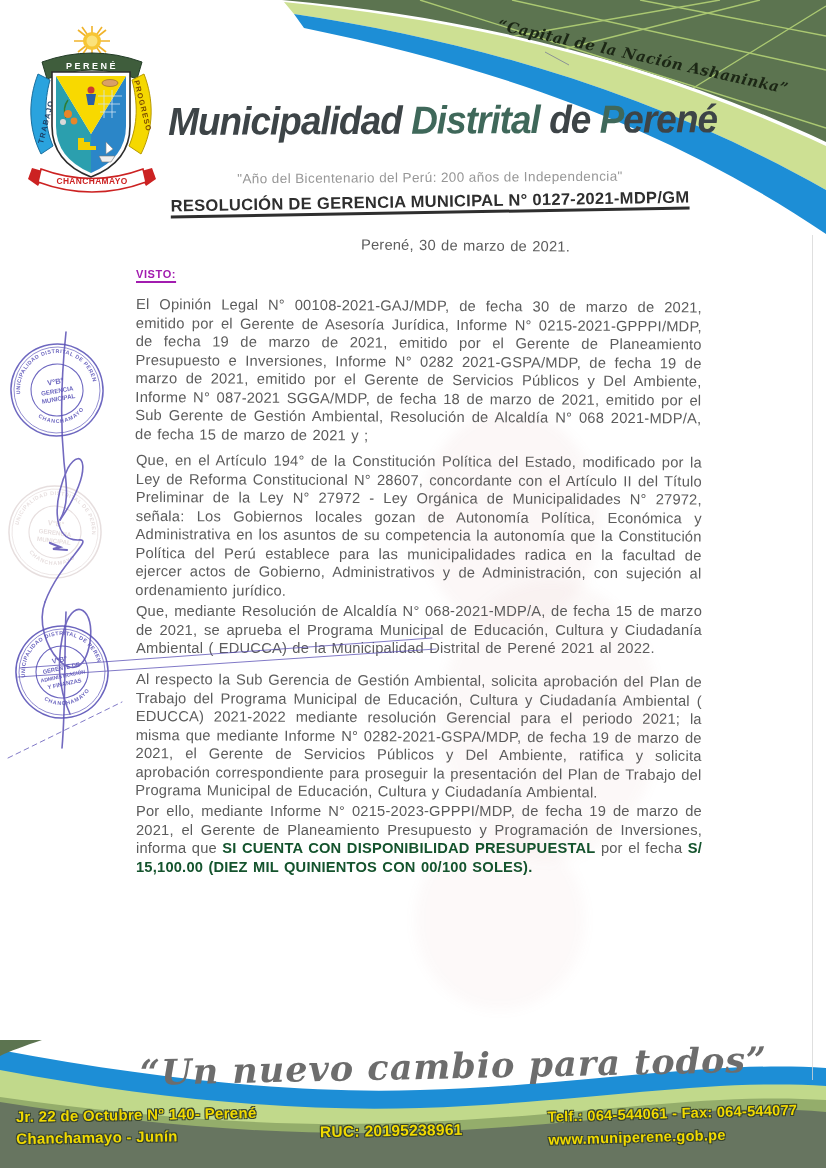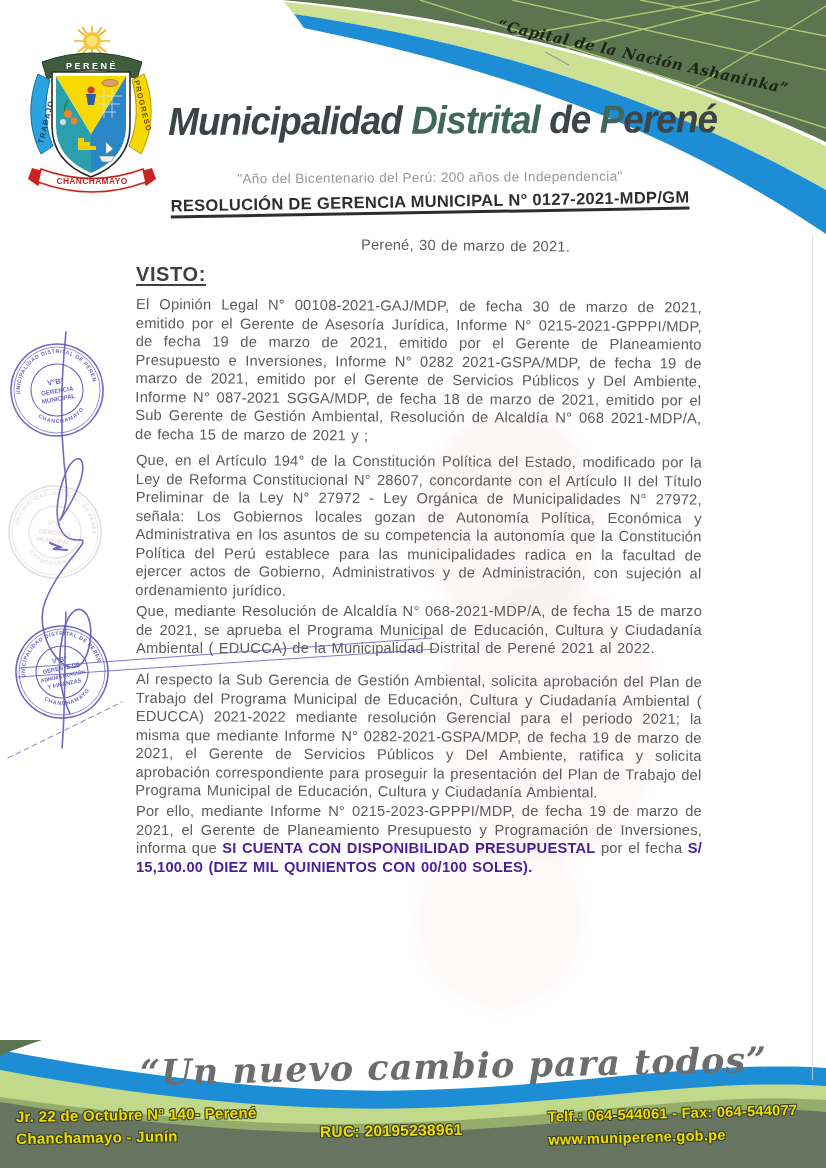--- a/index.html
+++ b/index.html
@@ -36,30 +36,30 @@
   }
   
   .doc-body{
     position:absolute;left:136px;top:236px;width:566px;
     font-size:14.7px;line-height:18.5px;color:#5c5c5c;
     letter-spacing:.2px;word-spacing:1px;text-align:justify;
   }
   .doc-body p{margin:0;}
   .dateline{text-align:right;padding-right:132px;margin-bottom:10px !important;transform:rotate(.6deg);}
   .sec-head{
-    font-weight:bold;color:#404040;font-size:20px;letter-spacing:.6px;
+    font-weight:bold;color:#a21caf;font-size:11px;letter-spacing:.6px;
     text-decoration:underline;text-decoration-thickness:2px;text-underline-offset:3px;
     margin-bottom:12px !important;text-align:left;
   }
   .p1{margin-bottom:8px !important;transform:rotate(.35deg);transform-origin:left top;}
   .p2{margin-bottom:3px !important;transform:rotate(.25deg);transform-origin:left top;}
   .p3{margin-bottom:12px !important;}
   .p4{margin-bottom:3px !important;transform:rotate(.3deg);transform-origin:left top;}
   .p5{margin-bottom:2px !important;}
-  .doc-body strong{color:#4c1d95;}
+  .doc-body strong{color:#14532d;}
   
   #stamp-svg{position:absolute;left:0;top:0;width:826px;height:1168px;pointer-events:none;}
   
   .watermark{position:absolute;pointer-events:none;filter:blur(6px);opacity:.5;}
   
   #footer-svg{position:absolute;left:0;top:1040px;width:826px;height:128px;}
   .slogan{
     position:absolute;left:140px;top:1046px;width:560px;text-align:center;
     font-family:"DejaVu Serif",serif;font-style:italic;font-weight:bold;
     font-size:35px;color:#6d6d6d;letter-spacing:1px;transform:rotate(-1.2deg);

